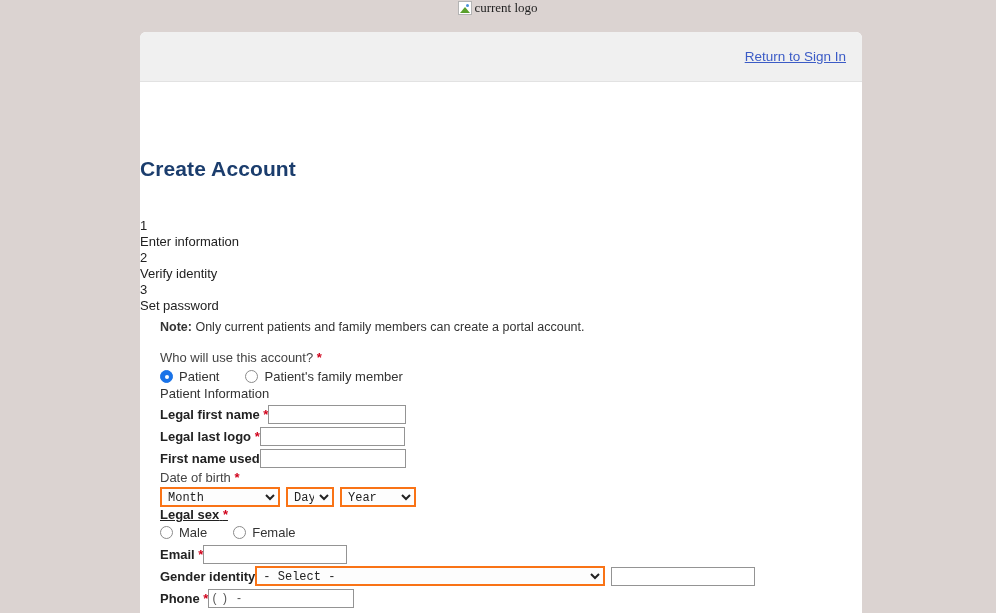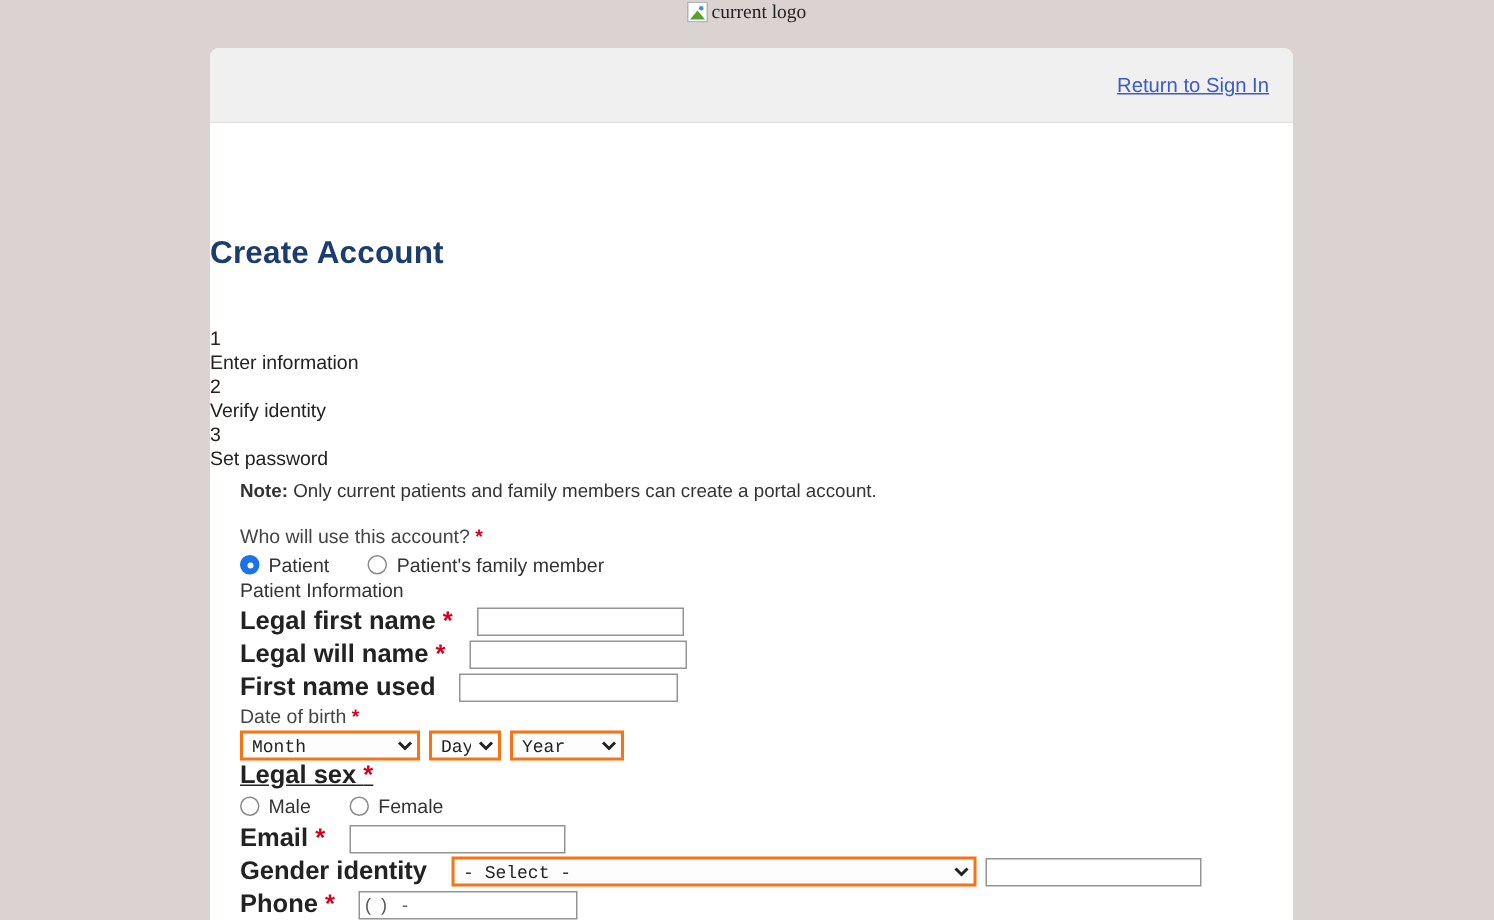--- a/index.html
+++ b/index.html
@@ -183,25 +183,25 @@
     margin: 2px 0 3px 0;
   }
 
   .field-row {
     display: flex;
     align-items: center;
     margin-bottom: 2px;
     min-height: 20px;
   }
   .field-label {
-    font-size: 17px;
+    font-size: 13px;
     font-weight: bold;
     color: #222;
     white-space: nowrap;
-    margin-right: 16px;
+    margin-right: 0;
   }
 
   input.txt {
     height: 17px;
     border: 1px solid #949494;
     background: #fff;
     font-family: "Liberation Sans", sans-serif;
     font-size: 12px;
     padding: 0 3px;
     box-sizing: content-box;
@@ -286,21 +286,21 @@
       <div class="field-row">
         <span class="field-label">
           <span>Legal first name</span>
           <span class="req">*</span>
         </span>
         <input class="txt w-first" type="text" value="" style="">
       </div>
 
       <div class="field-row">
         <span class="field-label">
-          <span>Legal will name</span>
+          <span>Legal last logo</span>
           <span class="req">*</span>
         </span>
         <input class="txt w-last" type="text" value="" style="">
       </div>
 
       <div class="field-row">
         <span class="field-label">First name used</span>
         <input class="txt w-used" type="text" value="" style="">
       </div>
 

